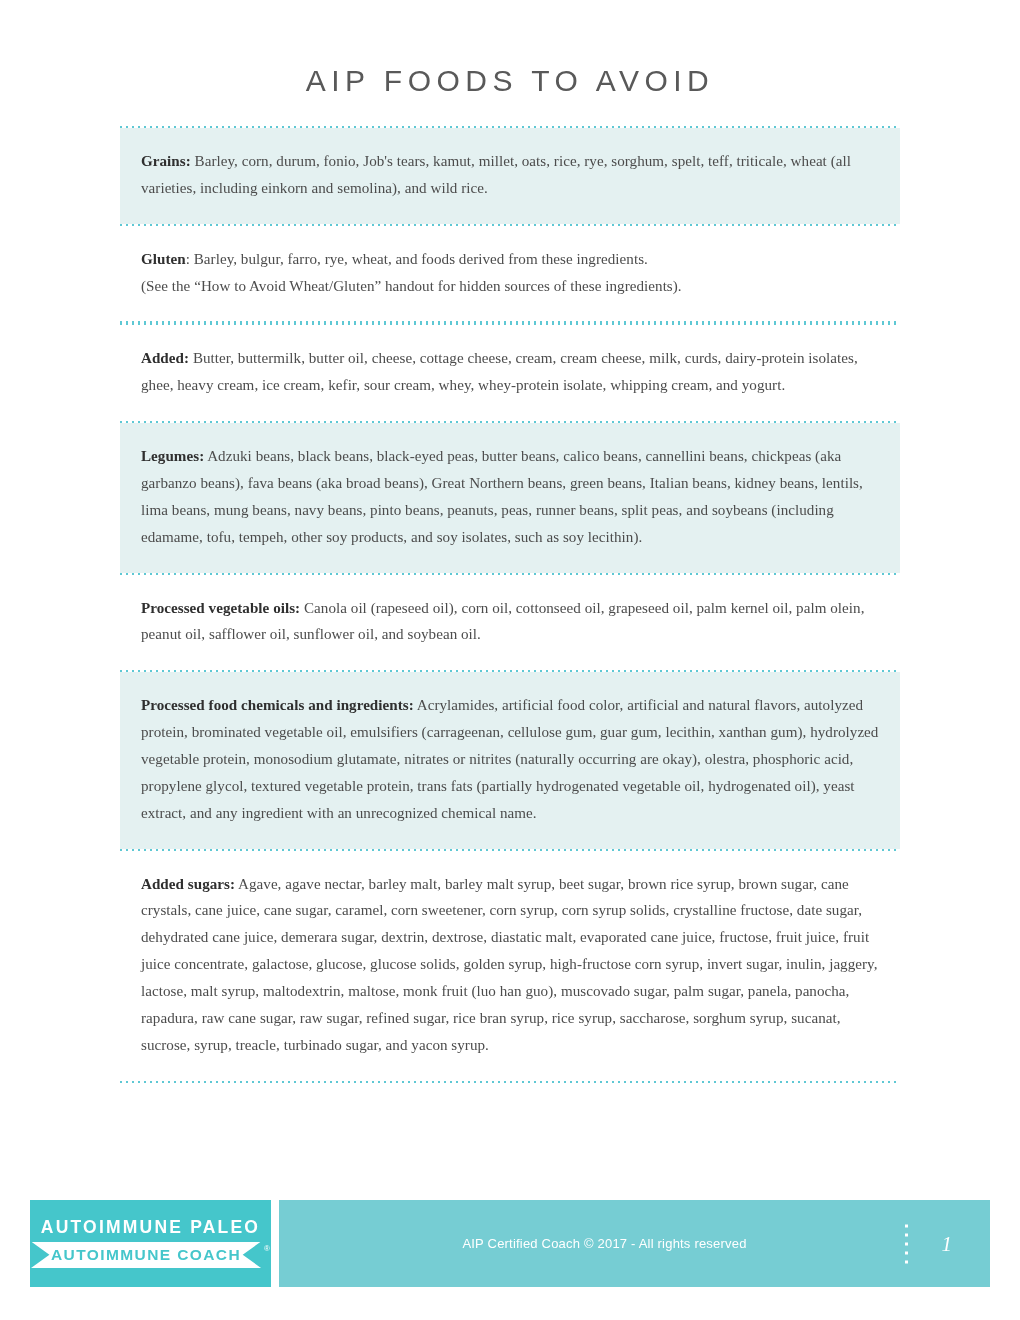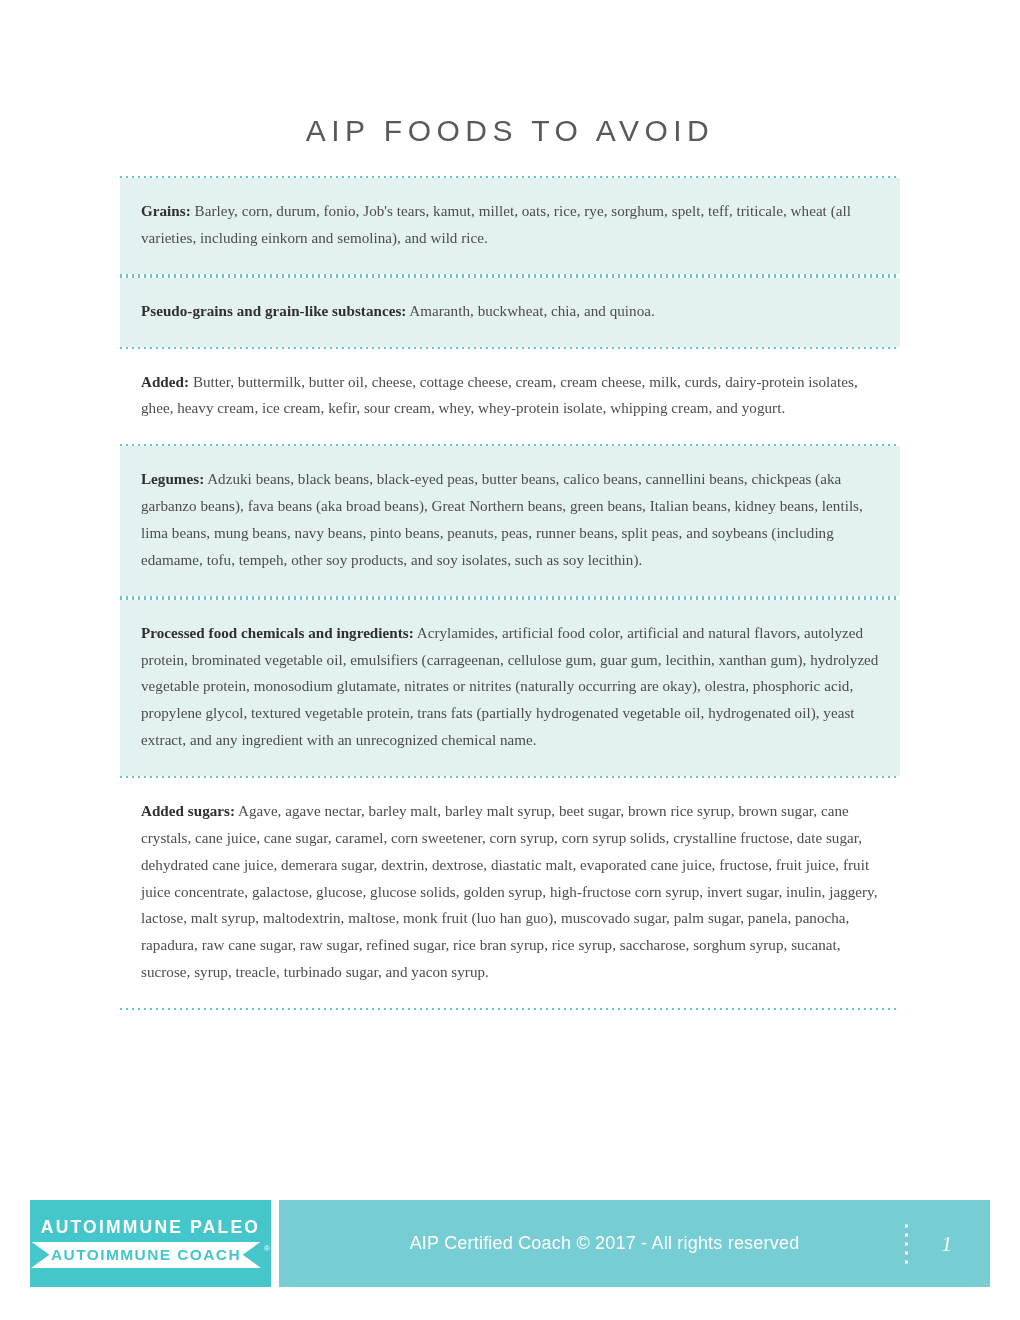--- a/index.html
+++ b/index.html
@@ -17,21 +17,21 @@
     overflow: hidden;
   }
 
   
   .page-title {
     text-align: center;
     font-size: 30px;
     font-weight: 400;
     letter-spacing: 5.5px;
     color: #595959;
-    padding-top: 114px;
+    padding-top: 64px;
     padding-bottom: 0;
     line-height: 1.1;
   }
 
   
   .content {
     width: 780px;
     margin: 0 auto;
     margin-top: 29px;
   }
@@ -135,21 +135,21 @@
     align-items: center;
     justify-content: center;
     position: relative;
   }
   .footer-text {
     text-align: center;
     color: #ffffff;
     margin-right: 60px;
   }
   .footer-line1 {
-    font-size: 18px;
+    font-size: 13px;
     line-height: 1.35;
     letter-spacing: 0.2px;
   }
   .footer-line2 {
     font-family: "Liberation Serif", serif;
     font-style: italic;
     font-size: 15.5px;
     line-height: 1.3;
     color: #f2fbfb;
   }
@@ -187,37 +187,40 @@
 <h1 class="page-title">AIP FOODS TO AVOID</h1>
 
 <div class="content">
   <div class="dot-rule"></div>
 
   <div class="section tinted">
     <p><span class="lead">Grains:</span><span> Barley, corn, durum, fonio, Job's tears, kamut, millet, oats, rice, rye, sorghum, spelt, teff, triticale, wheat (all varieties, including einkorn and semolina), and wild rice.</span></p>
   </div>
   <div class="dot-rule"></div>
 
-  <div class="dot-rule"></div>
-
-  <div class="section tinted">
-    <p><span class="lead">Pseudo-grains and grain-like substances:</span><span> Amaranth, buckwheat, chia, and quinoa.</span></p>
-  </div>
+  <div class="section plain">
+    <p><span class="lead">Gluten</span><span>: Barley, bulgur, farro, rye, wheat, and foods derived from these ingredients.</span><span class="sub">(See the “How to Avoid Wheat/Gluten” handout for hidden sources of these ingredients).</span></p>
+  </div>
+  <div class="dot-rule"></div>
+
   <div class="dot-rule"></div>
 
   <div class="section plain">
     <p><span class="lead">Added:</span><span> Butter, buttermilk, butter oil, cheese, cottage cheese, cream, cream cheese, milk, curds, dairy-protein isolates, ghee, heavy cream, ice cream, kefir, sour cream, whey, whey-protein isolate, whipping cream, and yogurt.</span></p>
   </div>
   <div class="dot-rule"></div>
 
   <div class="section tinted">
     <p><span class="lead">Legumes:</span><span> Adzuki beans, black beans, black-eyed peas, butter beans, calico beans, cannellini beans, chickpeas (aka garbanzo beans), fava beans (aka broad beans), Great Northern beans, green beans, Italian beans, kidney beans, lentils, lima beans, mung beans, navy beans, pinto beans, peanuts, peas, runner beans, split peas, and soybeans (including edamame, tofu, tempeh, other soy products, and soy isolates, such as soy lecithin).</span></p>
   </div>
   <div class="dot-rule"></div>
 
+  <div class="section plain">
+    <p><span class="lead">Processed vegetable oils:</span><span> Canola oil (rapeseed oil), corn oil, cottonseed oil, grapeseed oil, palm kernel oil, palm olein, peanut oil, safflower oil, sunflower oil, and soybean oil.</span></p>
+  </div>
   <div class="dot-rule"></div>
 
   <div class="section tinted">
     <p><span class="lead">Processed food chemicals and ingredients:</span><span> Acrylamides, artificial food color, artificial and natural flavors, autolyzed protein, brominated vegetable oil, emulsifiers (carrageenan, cellulose gum, guar gum, lecithin, xanthan gum), hydrolyzed vegetable protein, monosodium glutamate, nitrates or nitrites (naturally occurring are okay), olestra, phosphoric acid, propylene glycol, textured vegetable protein, trans fats (partially hydrogenated vegetable oil, hydrogenated oil), yeast extract, and any ingredient with an unrecognized chemical name.</span></p>
   </div>
   <div class="dot-rule"></div>
 
   <div class="section plain">
     <p><span class="lead">Added sugars:</span><span> Agave, agave nectar, barley malt, barley malt syrup, beet sugar, brown rice syrup, brown sugar, cane crystals, cane juice, cane sugar, caramel, corn sweetener, corn syrup, corn syrup solids, crystalline fructose, date sugar, dehydrated cane juice, demerara sugar, dextrin, dextrose, diastatic malt, evaporated cane juice, fructose, fruit juice, fruit juice concentrate, galactose, glucose, glucose solids, golden syrup, high-fructose corn syrup, invert sugar, inulin, jaggery, lactose, malt syrup, maltodextrin, maltose, monk fruit (luo han guo), muscovado sugar, palm sugar, panela, panocha, rapadura, raw cane sugar, raw sugar, refined sugar, rice bran syrup, rice syrup, saccharose, sorghum syrup, sucanat, sucrose, syrup, treacle, turbinado sugar, and yacon syrup.</span></p>
   </div>

